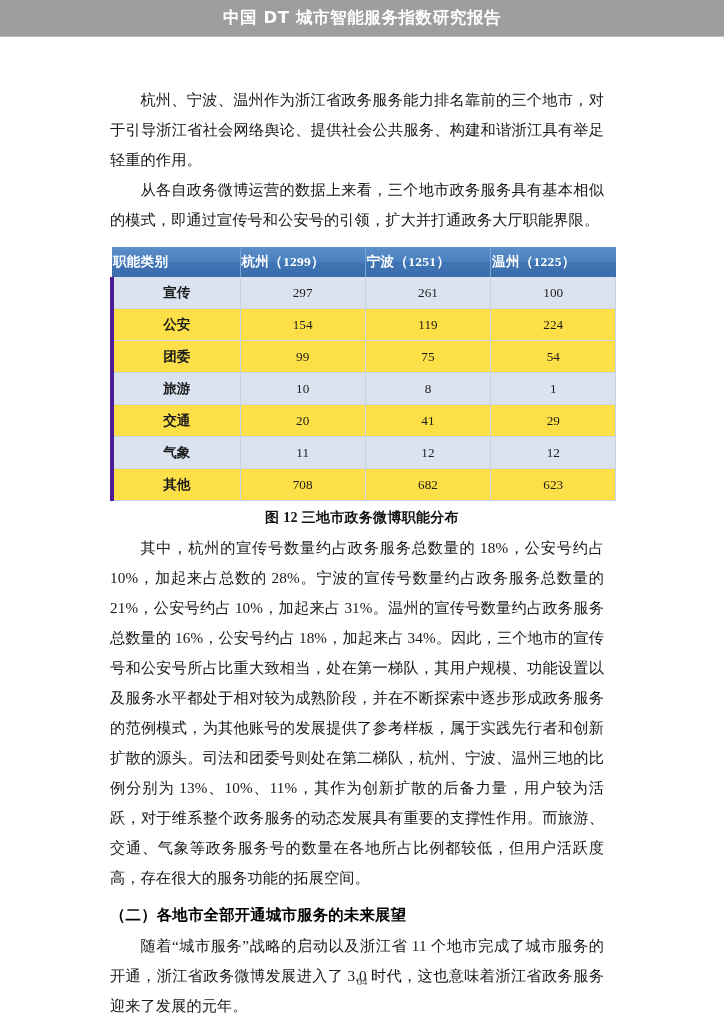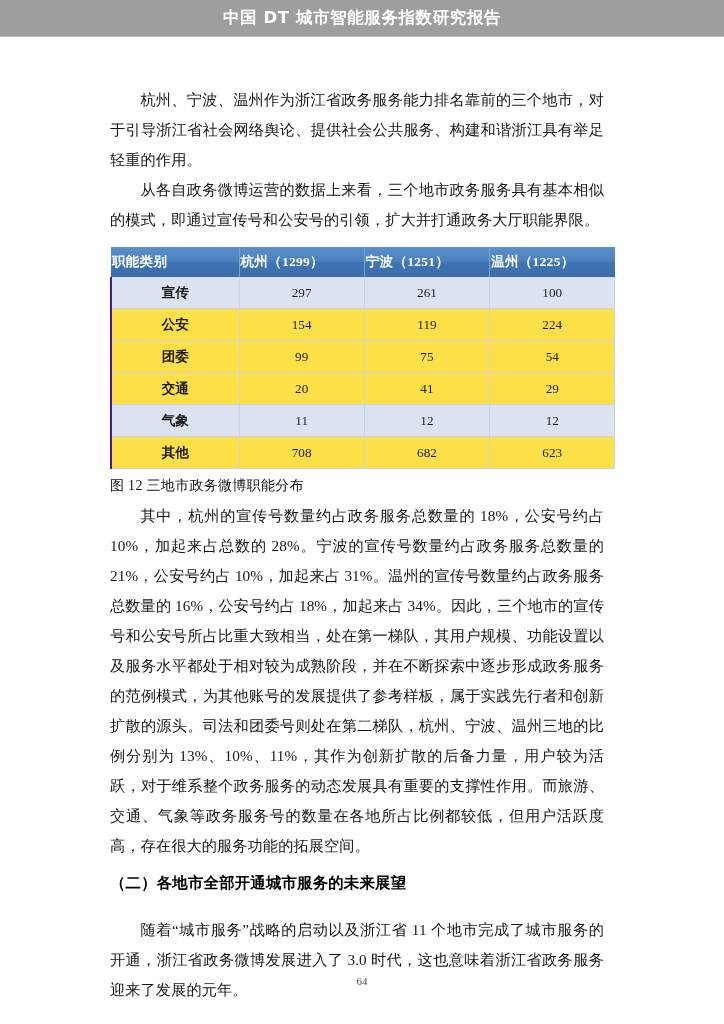--- a/index.html
+++ b/index.html
@@ -57,21 +57,21 @@
     color: #161616;
   }
   p.para + p.para {
     margin-top: 0;
   }
 
   .section-heading {
     font-size: 15.4px;
     font-weight: bold;
     line-height: 32px;
-    margin: 6px 0 16px 0;
+    margin: 6px 0 0 0;
     color: #000000;
     font-family: "DejaVu Sans", "Liberation Sans", sans-serif;
     letter-spacing: 0.2px;
   }
 
   
   .table-wrap {
     margin: 12px 0 0 0;
   }
   table.data-table {
@@ -103,39 +103,40 @@
     vertical-align: middle;
     border-right: 1px solid #c7d3e6;
     border-bottom: 1px solid #c7d3e6;
     color: #1b1b1b;
     font-size: 13.2px;
   }
   table.data-table tbody td:last-child { border-right: none; }
   table.data-table tbody tr td:first-child {
     font-weight: bold;
     font-size: 13.6px;
-    border-left: 2px solid #4c1d95;
+    border-left: 4px solid #4c1d95;
   }
   table.data-table tbody tr td:last-child {
     border-right: 1px solid #c7d3e6;
   }
   table.data-table tbody tr.row-alt td {
     background: #dbe3f0;
   }
   table.data-table tbody tr.row-plain td {
     background: #fde047;
   }
 
   .figure-caption {
-    text-align: left;
+    text-align: center;
     font-size: 14px;
     line-height: 30px;
     margin: 2px 0 0 0;
     color: #121212;
     letter-spacing: 0.3px;
+    font-weight: bold;
   }
 
   
   .page-number {
     position: absolute;
     left: 0;
     right: 0;
     top: 938px;
     text-align: center;
     font-size: 11px;
@@ -185,20 +186,26 @@
             <td>154</td>
             <td>119</td>
             <td>224</td>
           </tr>
           <tr class="row-plain">
             <td>团委</td>
             <td>99</td>
             <td>75</td>
             <td>54</td>
           </tr>
+          <tr class="row-alt">
+            <td>旅游</td>
+            <td>10</td>
+            <td>8</td>
+            <td>1</td>
+          </tr>
           <tr class="row-plain">
             <td>交通</td>
             <td>20</td>
             <td>41</td>
             <td>29</td>
           </tr>
           <tr class="row-alt">
             <td>气象</td>
             <td>11</td>
             <td>12</td>

